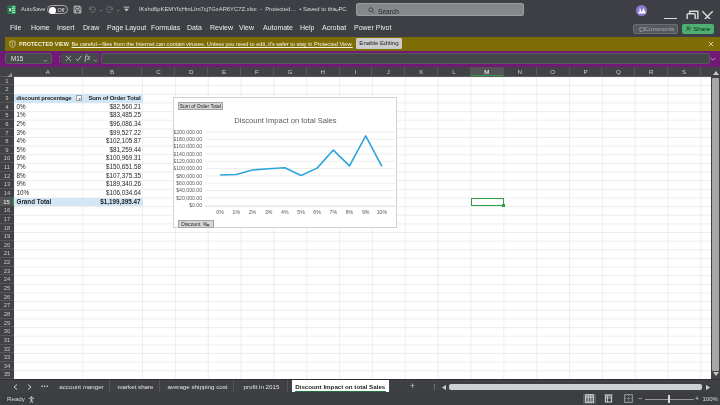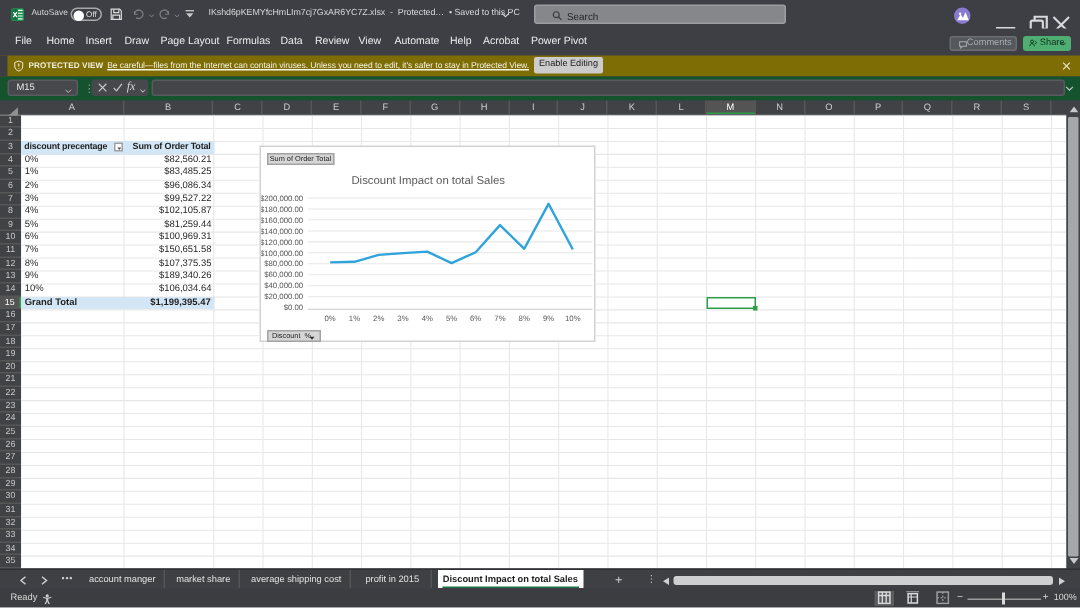--- a/index.html
+++ b/index.html
@@ -18,21 +18,21 @@
 #ribbontabs{position:absolute;left:0;top:19px;width:100%;height:17.7px;background:#3d3f44;}
 .rtab{position:absolute;top:0;height:100%;white-space:nowrap;color:#eceded;font-size:7px;line-height:17.7px;text-align:center;}
 #commentsbtn{position:absolute;left:633px;top:5px;width:45px;height:9.5px;background:#55585c;border:0.8px solid #6b6e72;border-radius:2px;color:#a9acb0;font-size:6.2px;line-height:8.5px;text-align:center;}
 #sharebtn{position:absolute;left:682px;top:5px;width:32px;height:9.5px;background:#4fae72;border-radius:2px;color:#11301d;font-size:6.2px;line-height:9.5px;text-align:center;}
 
 #pvbar{position:absolute;left:0;top:36.7px;width:100%;height:14.0px;background:#7e6d04;color:#f1eee2;}
 #pvbold{position:absolute;left:19px;top:0;font-size:5.4px;font-weight:bold;line-height:14px;letter-spacing:0.1px;}
 #pvmsg{position:absolute;left:71.5px;top:0;font-size:5.7px;line-height:14px;text-decoration:underline;color:#f5f2e6;letter-spacing:-0.05px;}
 #enablebtn{position:absolute;left:356px;top:1.8px;width:46px;height:10.5px;background:#cccccc;border-radius:1.5px;color:#1c1c1c;font-size:6.1px;line-height:10.5px;text-align:center;}
 
-#fbar{position:absolute;left:0;top:50.7px;width:100%;height:16.1px;background:#14532d;padding-left:47px;}
+#fbar{position:absolute;left:0;top:50.7px;width:100%;height:16.1px;background:#701a75;padding-left:47px;}
 #namebox{position:absolute;left:5px;top:2.2px;width:47px;height:11.6px;background:#46484b;border:1px solid #595c5f;border-radius:2px;color:#e6e6e6;font-size:6.3px;line-height:10px;padding-left:5px;}
 #finput{position:absolute;left:101px;top:2.2px;width:609px;height:11.6px;background:#44464a;border:1px solid #585b5e;border-radius:2px;}
 
 #colhdr{position:absolute;left:0;top:66.8px;width:711.0px;height:9.9px;background:#404245;border-bottom:1px solid #5a5c5f;}
 .ch{position:absolute;top:0;height:100%;color:#ccced0;font-size:6.2px;line-height:9.9px;text-align:center;border-right:1px solid #565656;}
 .ch.sel{background:#545454;color:#fff;border-bottom:1.6px solid #2f9e49;}
 #corner{position:absolute;left:0;top:0;width:14px;height:100%;}
 
 #grid{position:absolute;left:0;top:76.7px;width:711.0px;height:302.4px;background:#fff;}
 #rowhdrcol{position:absolute;left:0;top:0;width:14px;height:100%;background:#404245;}

